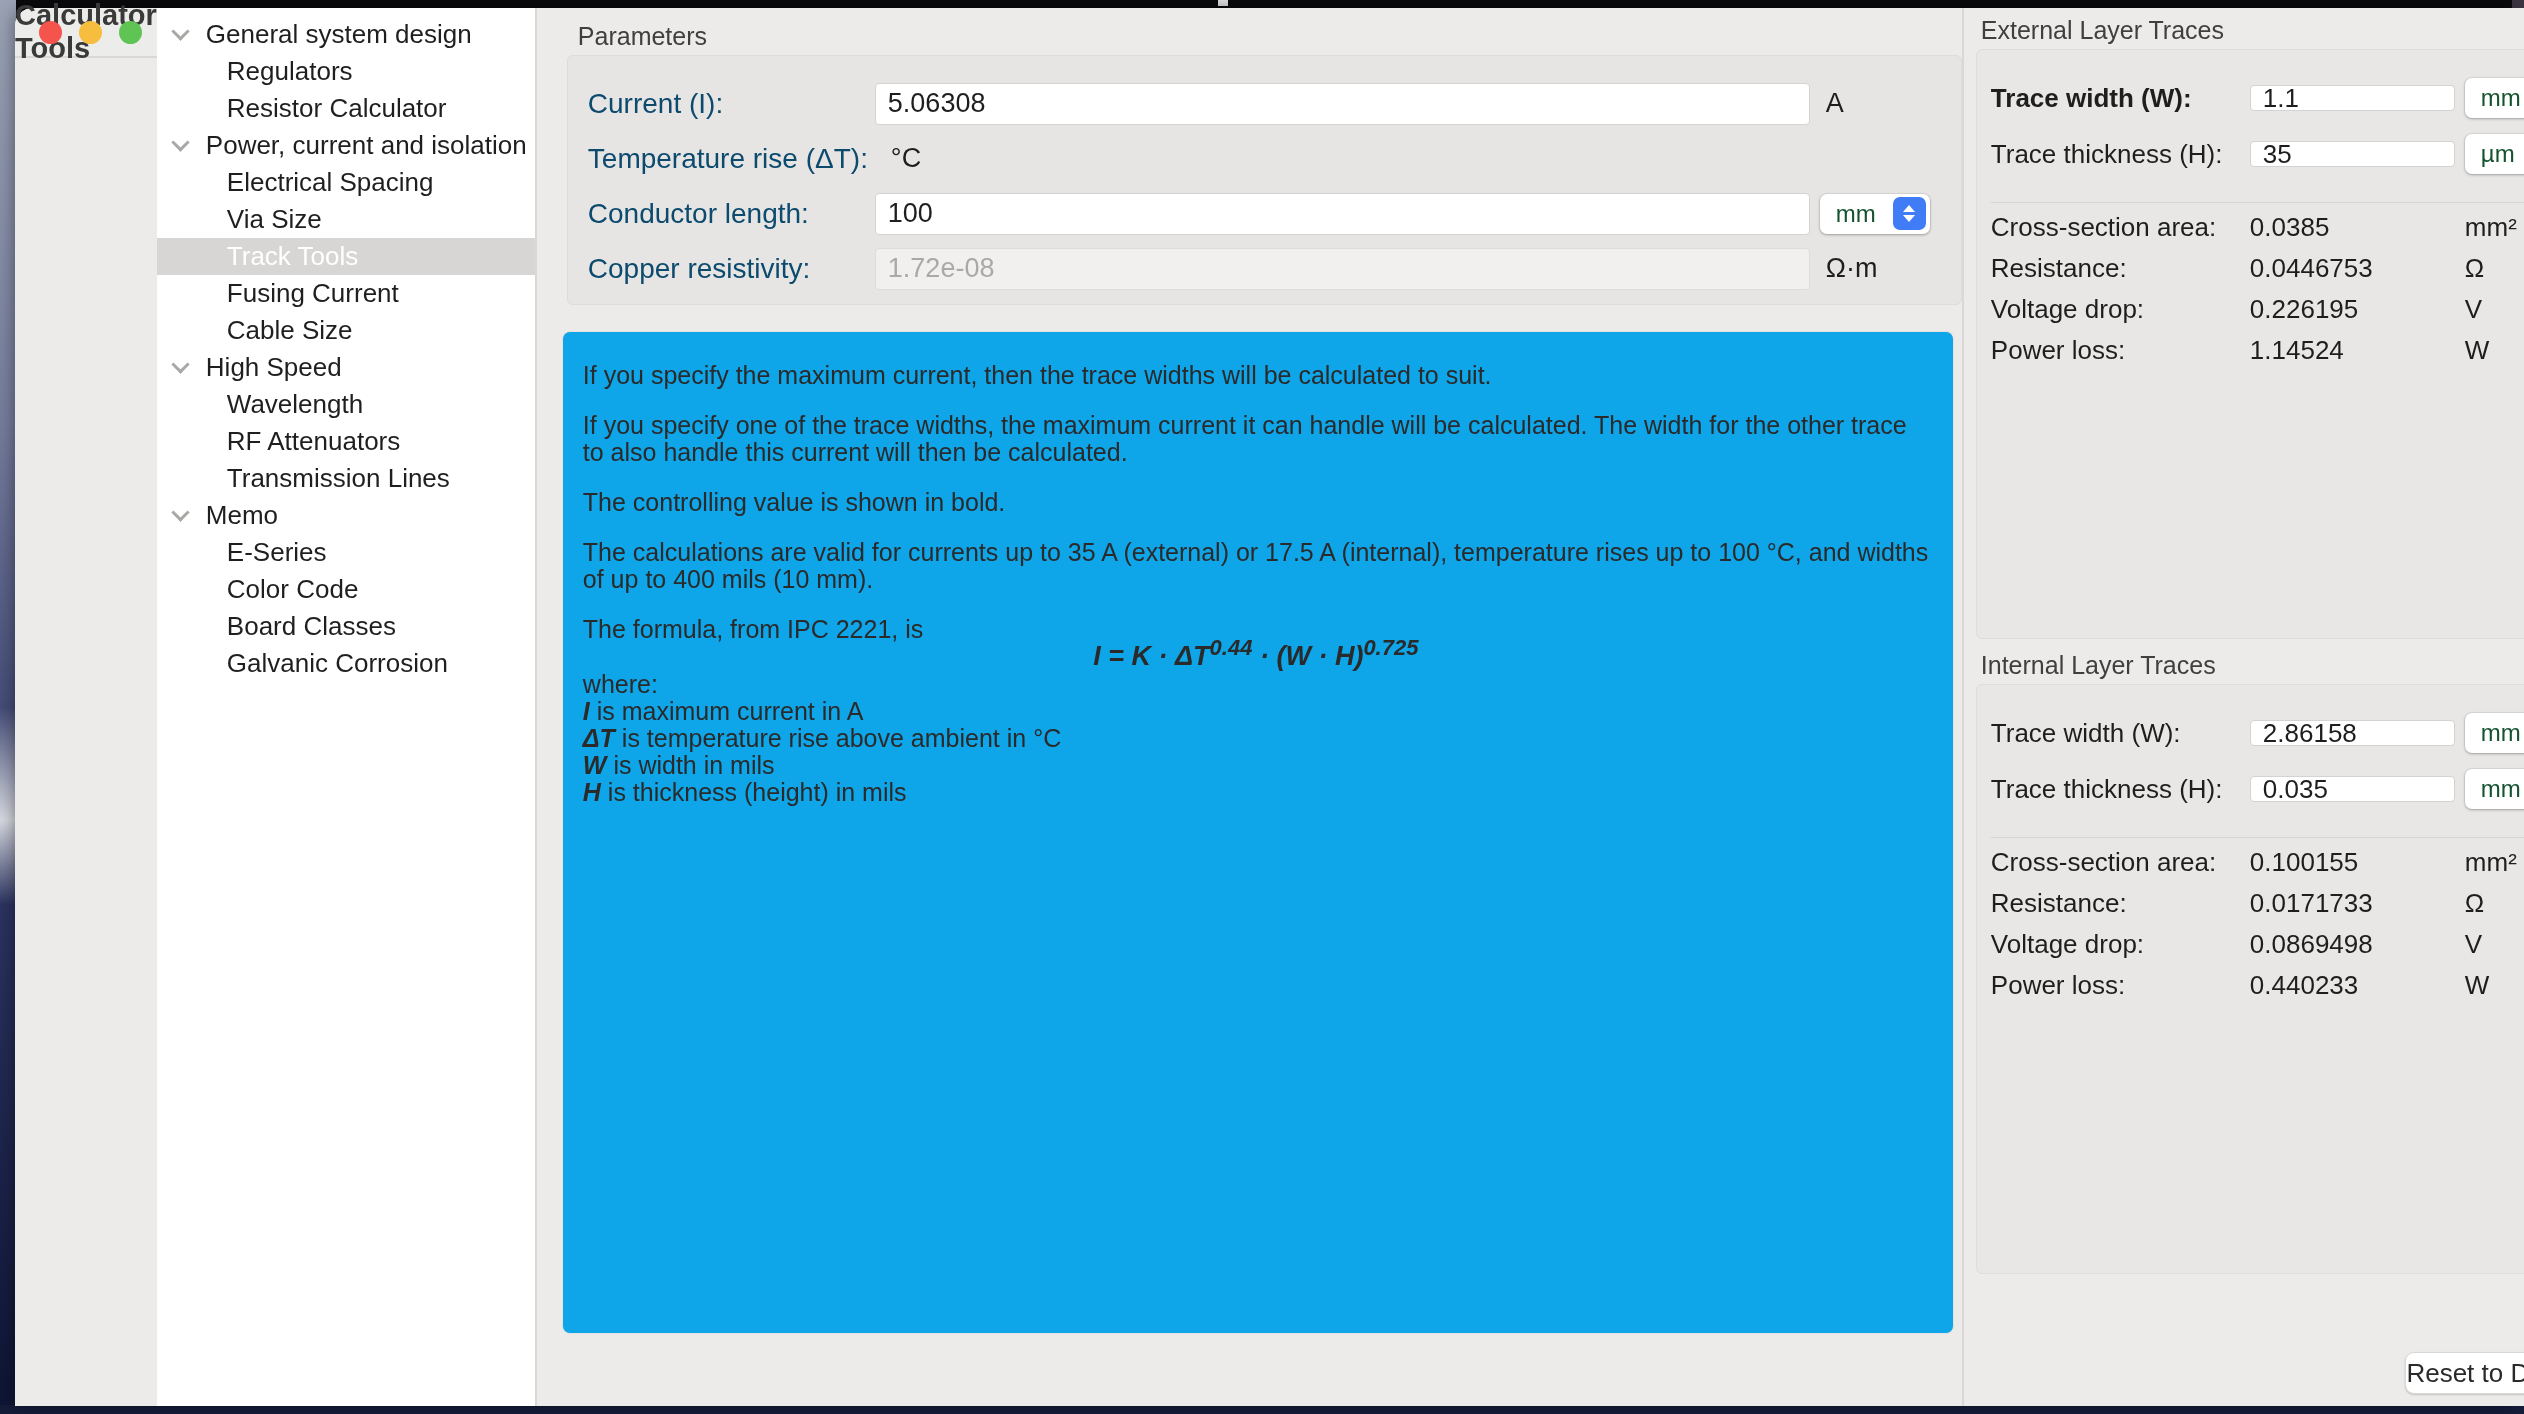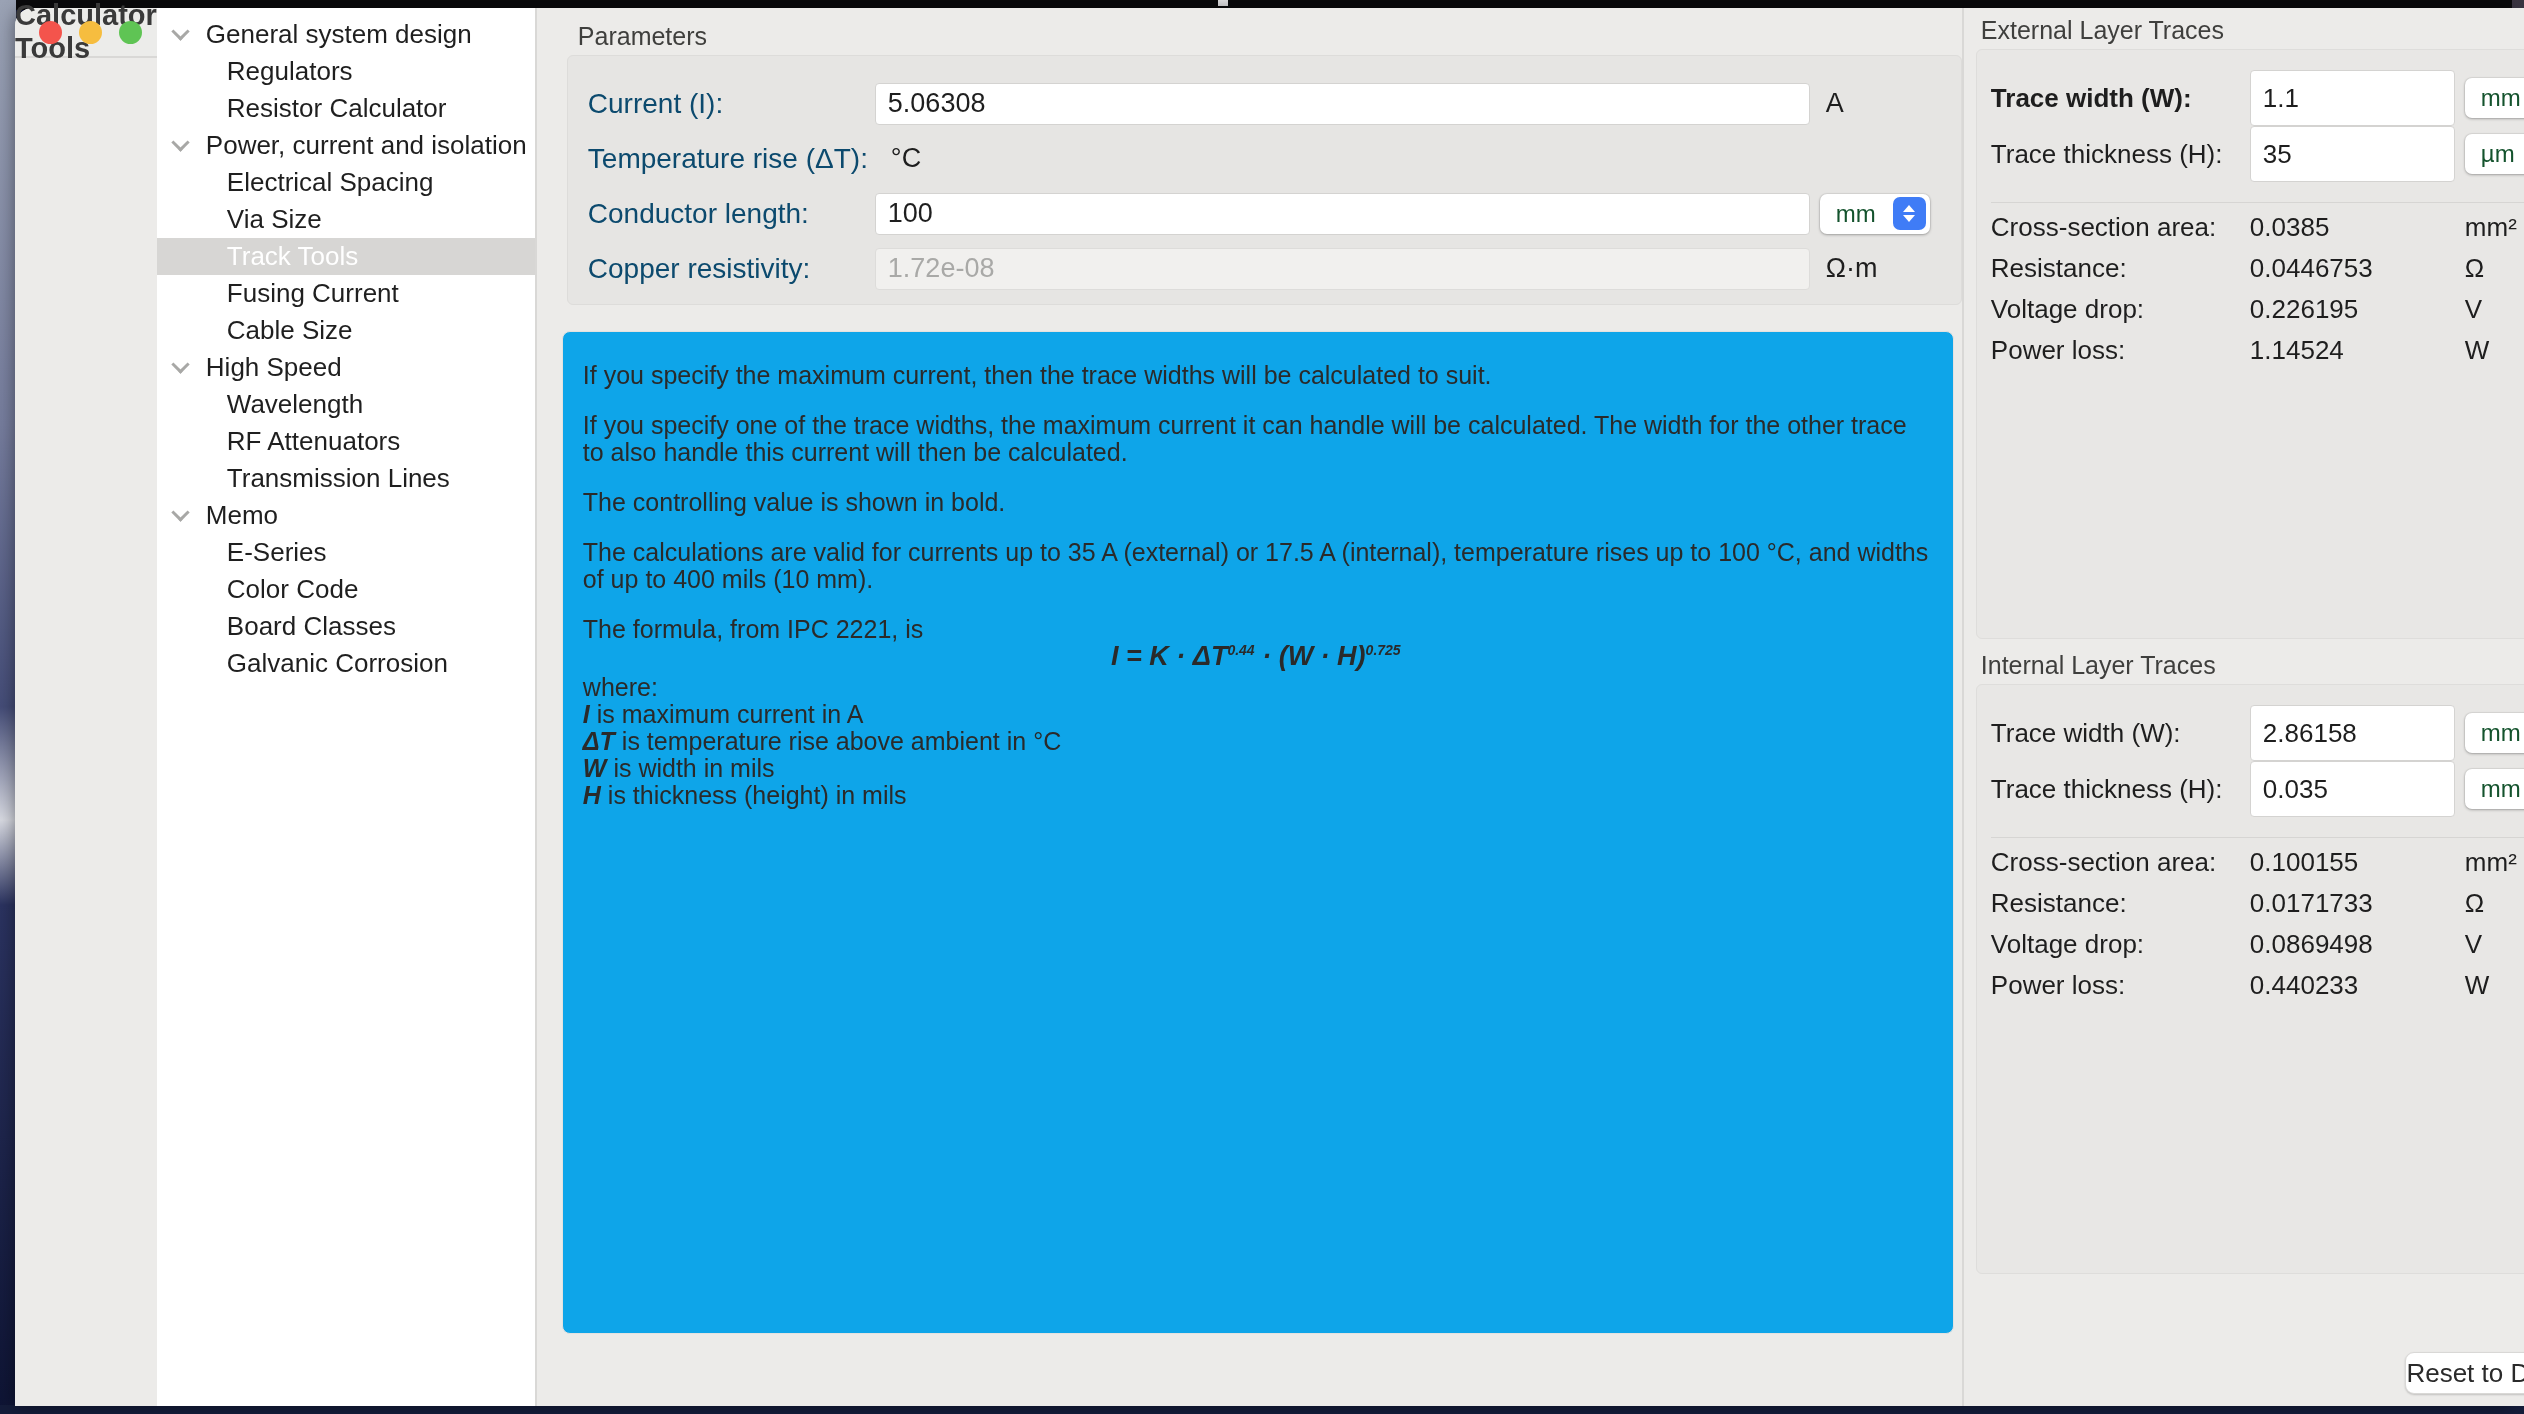--- a/index.html
+++ b/index.html
@@ -58,33 +58,33 @@
   .stepper { width:33px; height:33px; background:#3f7cf6; border-radius:7px; margin-right:4px;
     display:flex; flex-direction:column; align-items:center; justify-content:center; gap:3px; flex:0 0 33px; }
   .tri-up { width:0; height:0; border-left:6px solid transparent; border-right:6px solid transparent; border-bottom:7px solid #fff; }
   .tri-down { width:0; height:0; border-left:6px solid transparent; border-right:6px solid transparent; border-top:7px solid #fff; }
 
   .infobox { margin:26px 0 0 25px; width:1392px; height:1003px; background:#0ea5e9;
     border:1px solid #E3E2E0; border-radius:8px; padding:30px 24px 0 20px;
     font-size:25px; line-height:27px; color:#2a2a2a; }
   .infobox p.para { margin:0 0 23px 0; }
   .formula-line { text-align:center; font-weight:bold; font-style:italic; font-size:27px; }
-  .formula-line .exp { font-size:14px; position:relative; top:-10px; font-weight:bold; font-style:italic; }
+  .formula-line .exp { font-size:22px; position:relative; top:-10px; font-weight:bold; font-style:italic; }
   .where-line .sym { font-weight:bold; font-style:italic; }
 
   
   .rightpanel { width:669px; flex:0 0 669px; border-left:2px solid #D9D8D6; position:relative; background:#ECEBE9; }
   .gtitle { margin:8px 0 4px 17px; font-size:25px; color:#3f3f3d; }
   .gtitle.internal { margin-top:12px; }
   .gbox { margin-left:12px; width:645px; height:590px; background:#E8E7E5;
     border:1px solid #DEDDDB; border-radius:6px; padding-top:20px; }
   .grow { display:flex; align-items:center; height:56px; padding:0 14px; }
   .glabel { width:259px; flex:0 0 259px; font-size:26px; color:#1e1e1e; white-space:nowrap; }
   .glabel.bold { font-weight:bold; }
-  .ginput { width:205px; height:56px; font-size:26px; padding:0 12px; border:1px solid #D4D3D1;
+  .ginput { width:205px; height:26px; font-size:26px; padding:0 12px; border:1px solid #D4D3D1;
     border-radius:4px; background:#fff; color:#1e1e1e; font-family:"Liberation Sans",sans-serif; outline:none; }
   .gdivider { border-top:1px solid #D6D5D3; margin:20px 14px 4px 14px; }
   .rrow { display:flex; align-items:center; height:41px; padding:0 14px; font-size:26px; color:#1e1e1e; }
   .rlabel { width:259px; flex:0 0 259px; white-space:nowrap; }
   .rvalue { width:215px; flex:0 0 215px; }
   .reset-btn { position:absolute; right:24px; bottom:12px; width:202px; height:42px; background:#ffffff;
     border:1px solid #D9D8D6; border-radius:9px; font-size:26px; color:#2a2a2a;
     font-family:"Liberation Sans",sans-serif; box-shadow:0 1px 2px rgba(0,0,0,.18);text-align:right; }
 </style>
 </head>

